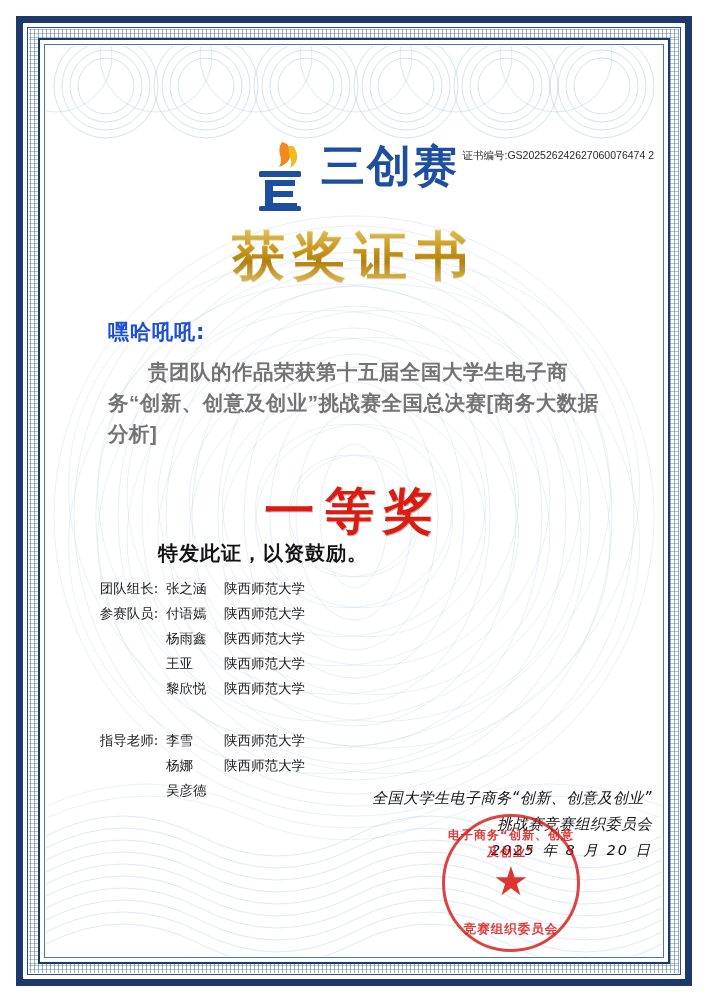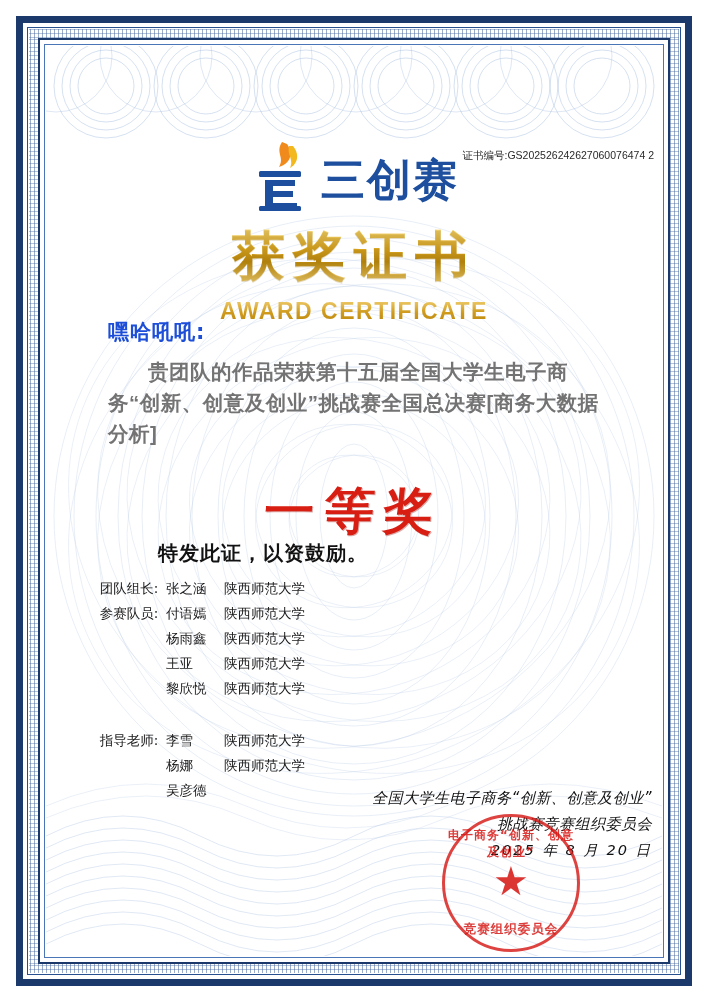--- a/index.html
+++ b/index.html
@@ -112,21 +112,20 @@
   }
 
   
   .logo-wrap {
     position: absolute;
     left: 0;
     right: 0;
     top: 94px;
     display: flex;
     justify-content: center;
-    align-items: center;
   }
   .logo-mark {
     position: relative;
     width: 62px;
     height: 72px;
     margin-right: 10px;
   }
   .logo-text {
     font-family: "DejaVu Sans", sans-serif;
     font-size: 44px;
@@ -440,21 +439,20 @@
           <path d="M40 6 C 38 16, 45 19, 41 28 C 50 23, 50 13, 44 6 Z" fill="#f4b81f"></path>
           <rect x="10" y="31" width="42" height="6" rx="1.5" fill="#1d4f9e"></rect>
           <path d="M16 40 h30 v6 h-22 v5 h20 v6 h-20 v6 h24 v6 h-32 z" fill="#1d4f9e"></path>
           <rect x="10" y="66" width="42" height="5" rx="1.5" fill="#1d4f9e"></rect>
         </svg>
       </div>
       <div class="logo-text">三创赛</div>
     </div>
 
     <div class="title-cn">获奖证书</div>
-    <div class="title-en">AWARD CERTIFICATE</div>
 
     <div class="recipient">嘿哈吼吼:</div>
     <div class="body-text">贵团队的作品荣获第十五届全国大学生电子商务“创新、创意及创业”挑战赛全国总决赛[商务大数据分析]</div>
 
     <div class="award-level">一等奖</div>
     <div class="encourage">特发此证，以资鼓励。</div>
 
     <div class="roster">
       <div class="roster-row">
         <span class="roster-label">团队组长:</span>

